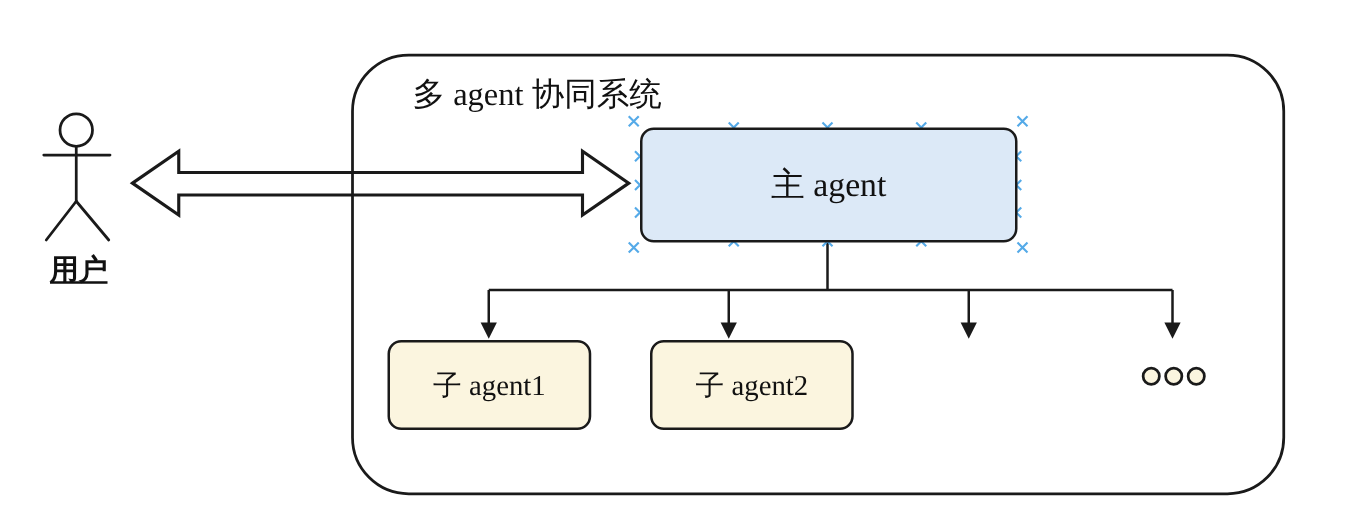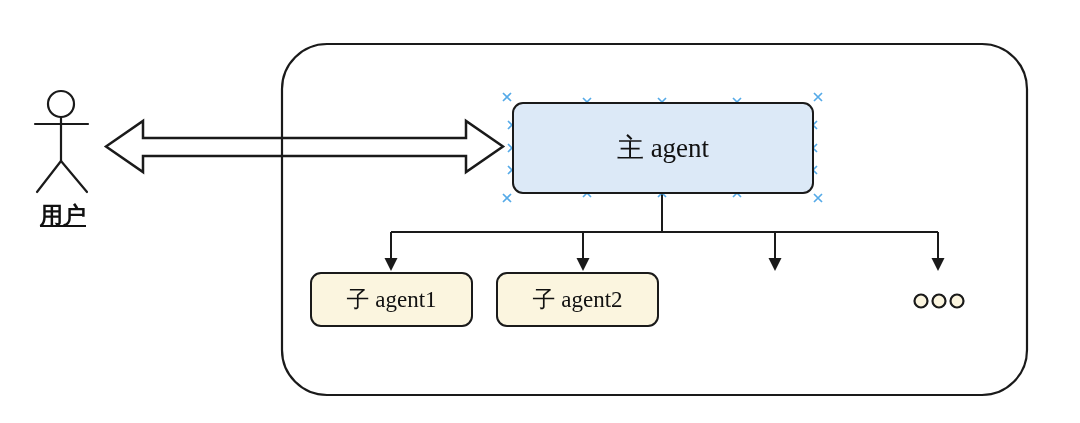--- a/index.html
+++ b/index.html
@@ -58,26 +58,26 @@
     left: 512px;
     top: 102px;
     width: 302px;
     height: 92px;
     background: #dce9f7;
     font-size: 27px;
     text-align: center;
   }
   .sub-agent {
     top: 272px;
-    height: 55px;
+    height: 72px;
     background: #fbf5df;
     font-size: 23px;
   }
   .sub-agent-1 { left: 310px; width: 163px; }
-  .sub-agent-2 { left: 496px; width: 163px; }
+  .sub-agent-2 { left: 520px; width: 163px; }
   .sub-agent-3 { left: 693px; width: 165px; }
 </style>
 </head>
 <body>
 
 <div class="canvas">
 
   <svg class="layer" viewBox="0 0 1080 423">
 
     <path d="M106,146.5 L143,121 L143,138 L466,138 L466,121 L503,146.5 L466,172 L466,156 L143,156 L143,172 Z" fill="#ffffff" stroke="#1a1a1a" stroke-width="2.5" stroke-linejoin="miter"></path>
@@ -125,20 +125,21 @@
           M658,189 L666,197 M666,189 L658,197
           M733,189 L741,197 M741,189 L733,197
           M508,121 L516,129 M516,121 L508,129
           M508,144 L516,152 M516,144 L508,152
           M508,166 L516,174 M516,166 L508,174
           M809,121 L817,129 M817,121 L809,129
           M809,144 L817,152 M817,144 L809,152
           M809,166 L817,174 M817,166 L809,174"></path>
   </svg>
 
+  <div class="label container-title">多 agent 协同系统</div>
 
   <div class="label user-label">用户</div>
 
   <div class="node main-agent">
     <span>主 agent</span>
   </div>
 
   <div class="node sub-agent sub-agent-1">
     <span>子 agent1</span>
   </div>

